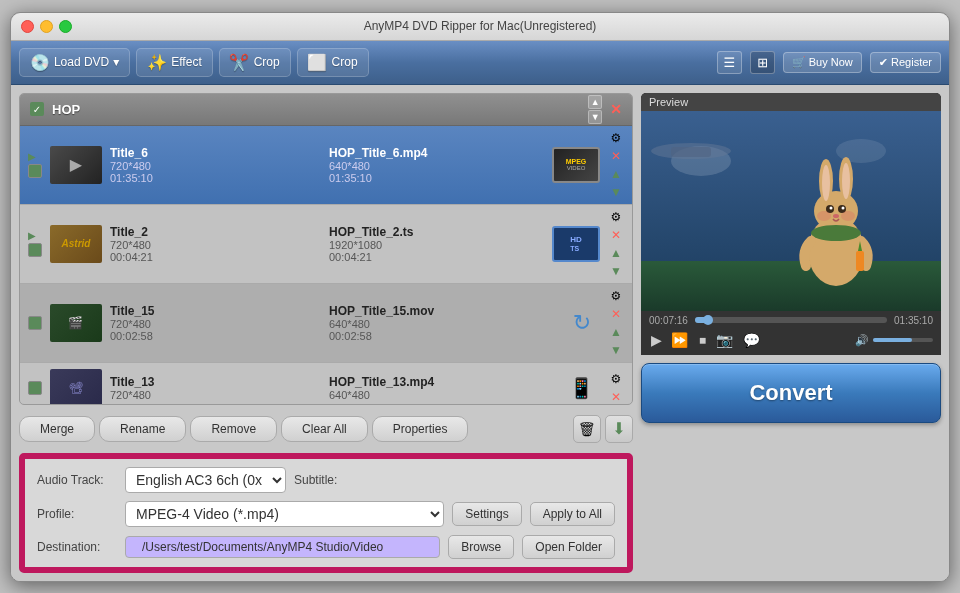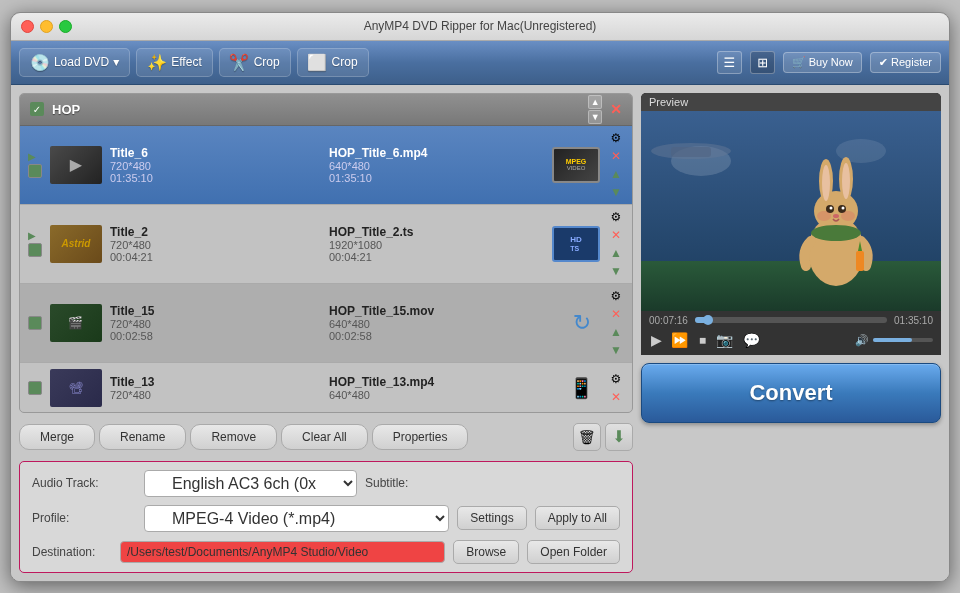--- a/index.html
+++ b/index.html
@@ -339,54 +339,53 @@
       border-radius: 5px;
       display: flex;
       align-items: center;
       justify-content: center;
       font-size: 14px;
       cursor: pointer;
     }
     
     .settings-panel {
       background: #d8d8d8;
-      border: 1px solid #be185d;
+      border: 6px solid #be185d;
       border-radius: 5px;
       padding: 8px 12px;
       display: flex;
       flex-direction: column;
       gap: 8px;
     }
     .settings-row {
       display: flex;
       align-items: center;
       gap: 8px;
       font-size: 12px;
       color: #333;
     }
     .settings-label {
       min-width: 80px;
       font-weight: 500;
       color: #444;
     }
     .settings-select {
-      padding: 3px 23px;
+      padding: 3px 6px;
       border: 1px solid #aaa;
       border-radius: 4px;
       background: white;
-      font-size: 16px;
+      font-size: 14px;
       color: #333;
-      margin-left: 24px;
     }
     .settings-input {
       flex: 1;
-      padding: 3px 6px;
+      padding: 3px 16px;
       border: 1px solid #aaa;
       border-radius: 4px;
-      background: #ef4444;
+      background: #c4b5fd;
       font-size: 12px;
       color: #333;
     }
     .small-btn {
       padding: 4px 12px;
       background: linear-gradient(180deg, #e8e8e8 0%, #d0d0d0 100%);
       border: 1px solid #aaa;
       border-radius: 5px;
       font-size: 12px;
       cursor: pointer;

